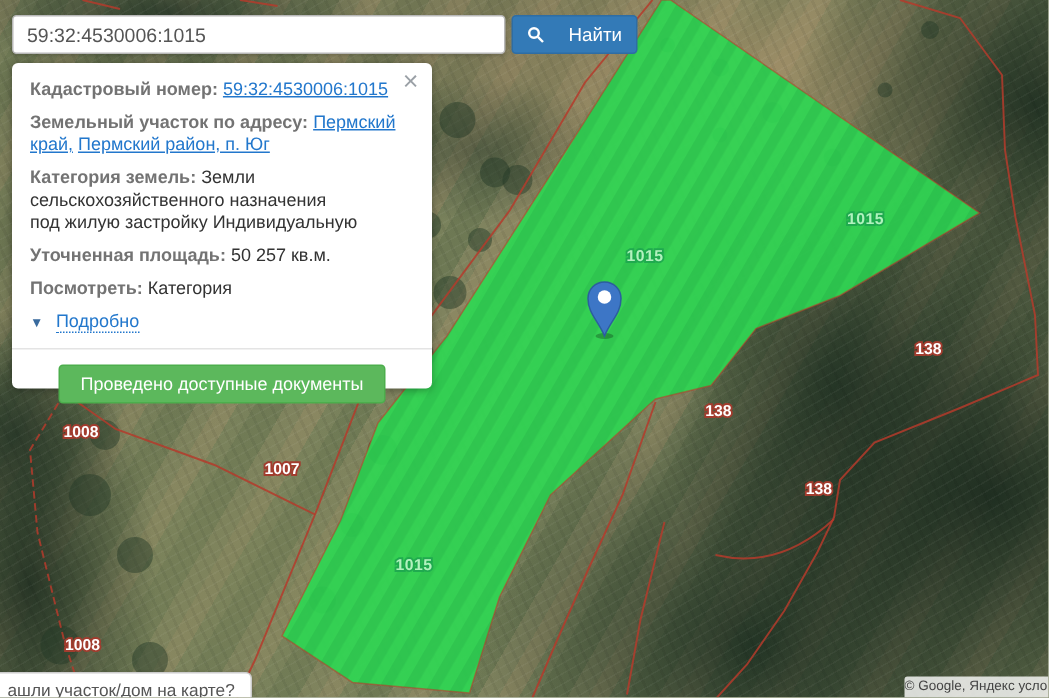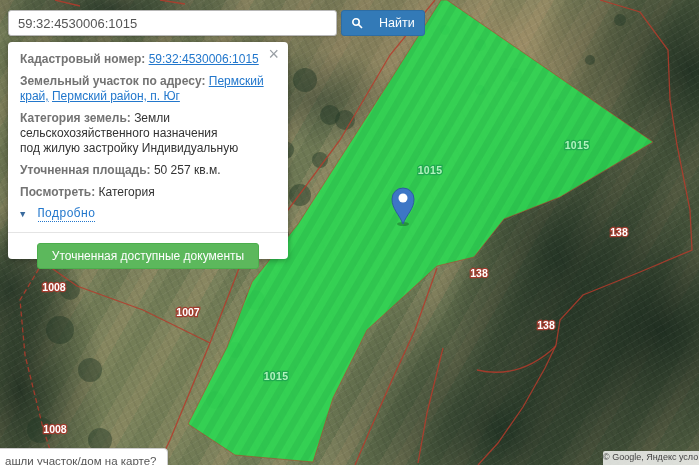--- a/index.html
+++ b/index.html
@@ -50,21 +50,21 @@
       border-radius:3px;background:var(--search_blue);color:#fff;font-size:12.5px;cursor:pointer;
       font-family:inherit;display:flex;align-items:center;gap:16px;}
   
   .info-panel{position:absolute;left:8px;top:42px;width:280px;height:217px;background:#fff;
       border-radius:4px;box-shadow:0 1px 6px rgba(0,0,0,.35);padding:10px 12px;
       font-size:12px;line-height:15px;color:#333;}
   .info-panel .row{margin-bottom:7px;}
   .info-panel b{color:#737373;}
   .info-panel a{color:var(--link_blue);text-decoration:underline;cursor:pointer;}
   .close-x{position:absolute;top:3px;right:9px;font-size:18px;color:#9aa0a6;cursor:pointer;line-height:18px;}
-  .details-row{color:var(--link_blue);margin-bottom:8px;font-family:Liberation Mono, monospace;}
+  .details-row{color:var(--link_blue);margin-bottom:8px;}
   .details-row .tri{color:#3a6b9e;font-size:9px;margin-right:5px;text-decoration:none;display:inline-block;}
   .details-row a{text-decoration:none;border-bottom:1px dotted var(--link_blue);}
   .divider{border-top:1px solid #e4e4e4;margin:9px -12px 0 -12px;}
   .docs-btn{display:block;margin:10px auto 0 auto;background:var(--accent_green);color:#fff;
       border:1px solid #4cae4c;border-radius:3px;padding:5px 14px;font-size:12px;cursor:pointer;
       font-family:inherit;}
   
   .bl-popup{position:absolute;left:-14px;top:448px;background:#fff;border:1px solid #ccc;
       border-radius:4px;padding:6px 10px 8px 18px;font-size:11.5px;color:#555;white-space:nowrap;
       box-shadow:0 1px 3px rgba(0,0,0,.2);}
@@ -181,21 +181,21 @@
     </div>
     <div class="row">
       <b>Посмотреть:</b>
       <span>Категория</span>
     </div>
     <div class="details-row">
       <span class="tri">▼</span>
       <a>Подробно</a>
     </div>
     <div class="divider"></div>
-    <button class="docs-btn">Уточненная доступные документы</button>
+    <button class="docs-btn">Проведено доступные документы</button>
   </div>
 
   <div class="bl-popup">
     <span>ашли участок/дом на карте?</span>
   </div>
 
   <div class="attribution">
     <span>© Google, Яндекс усло</span>
   </div>
 

